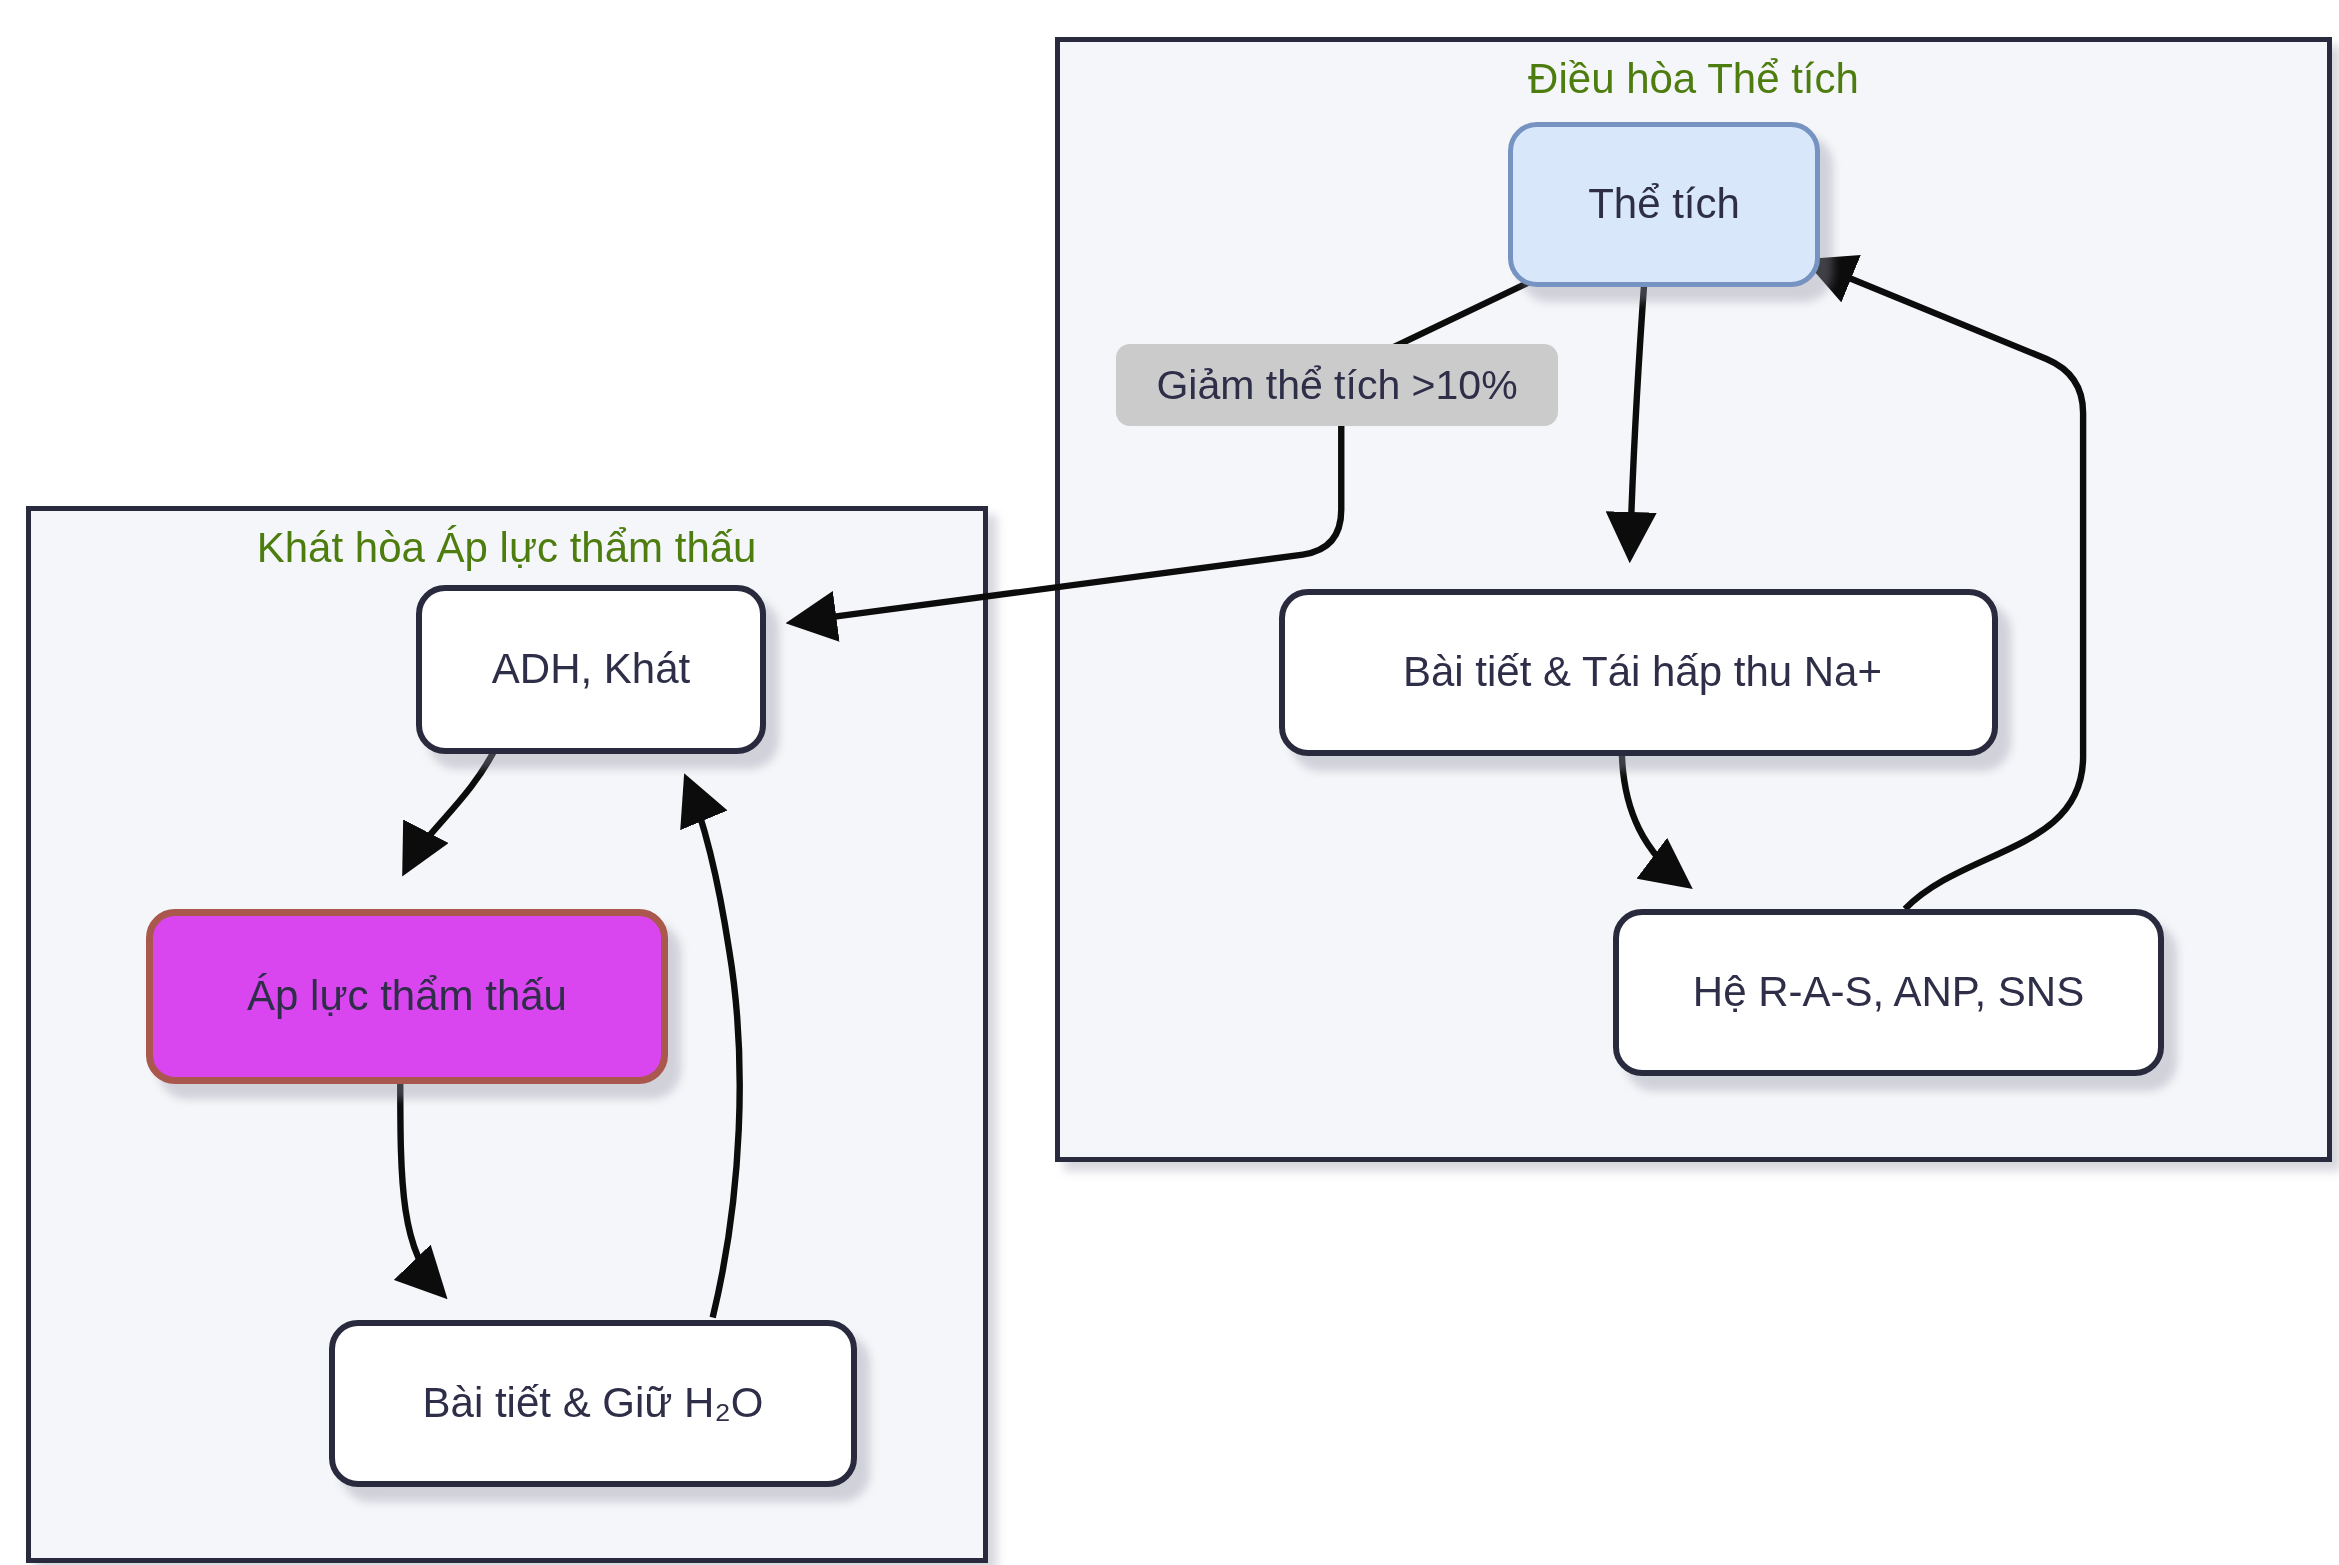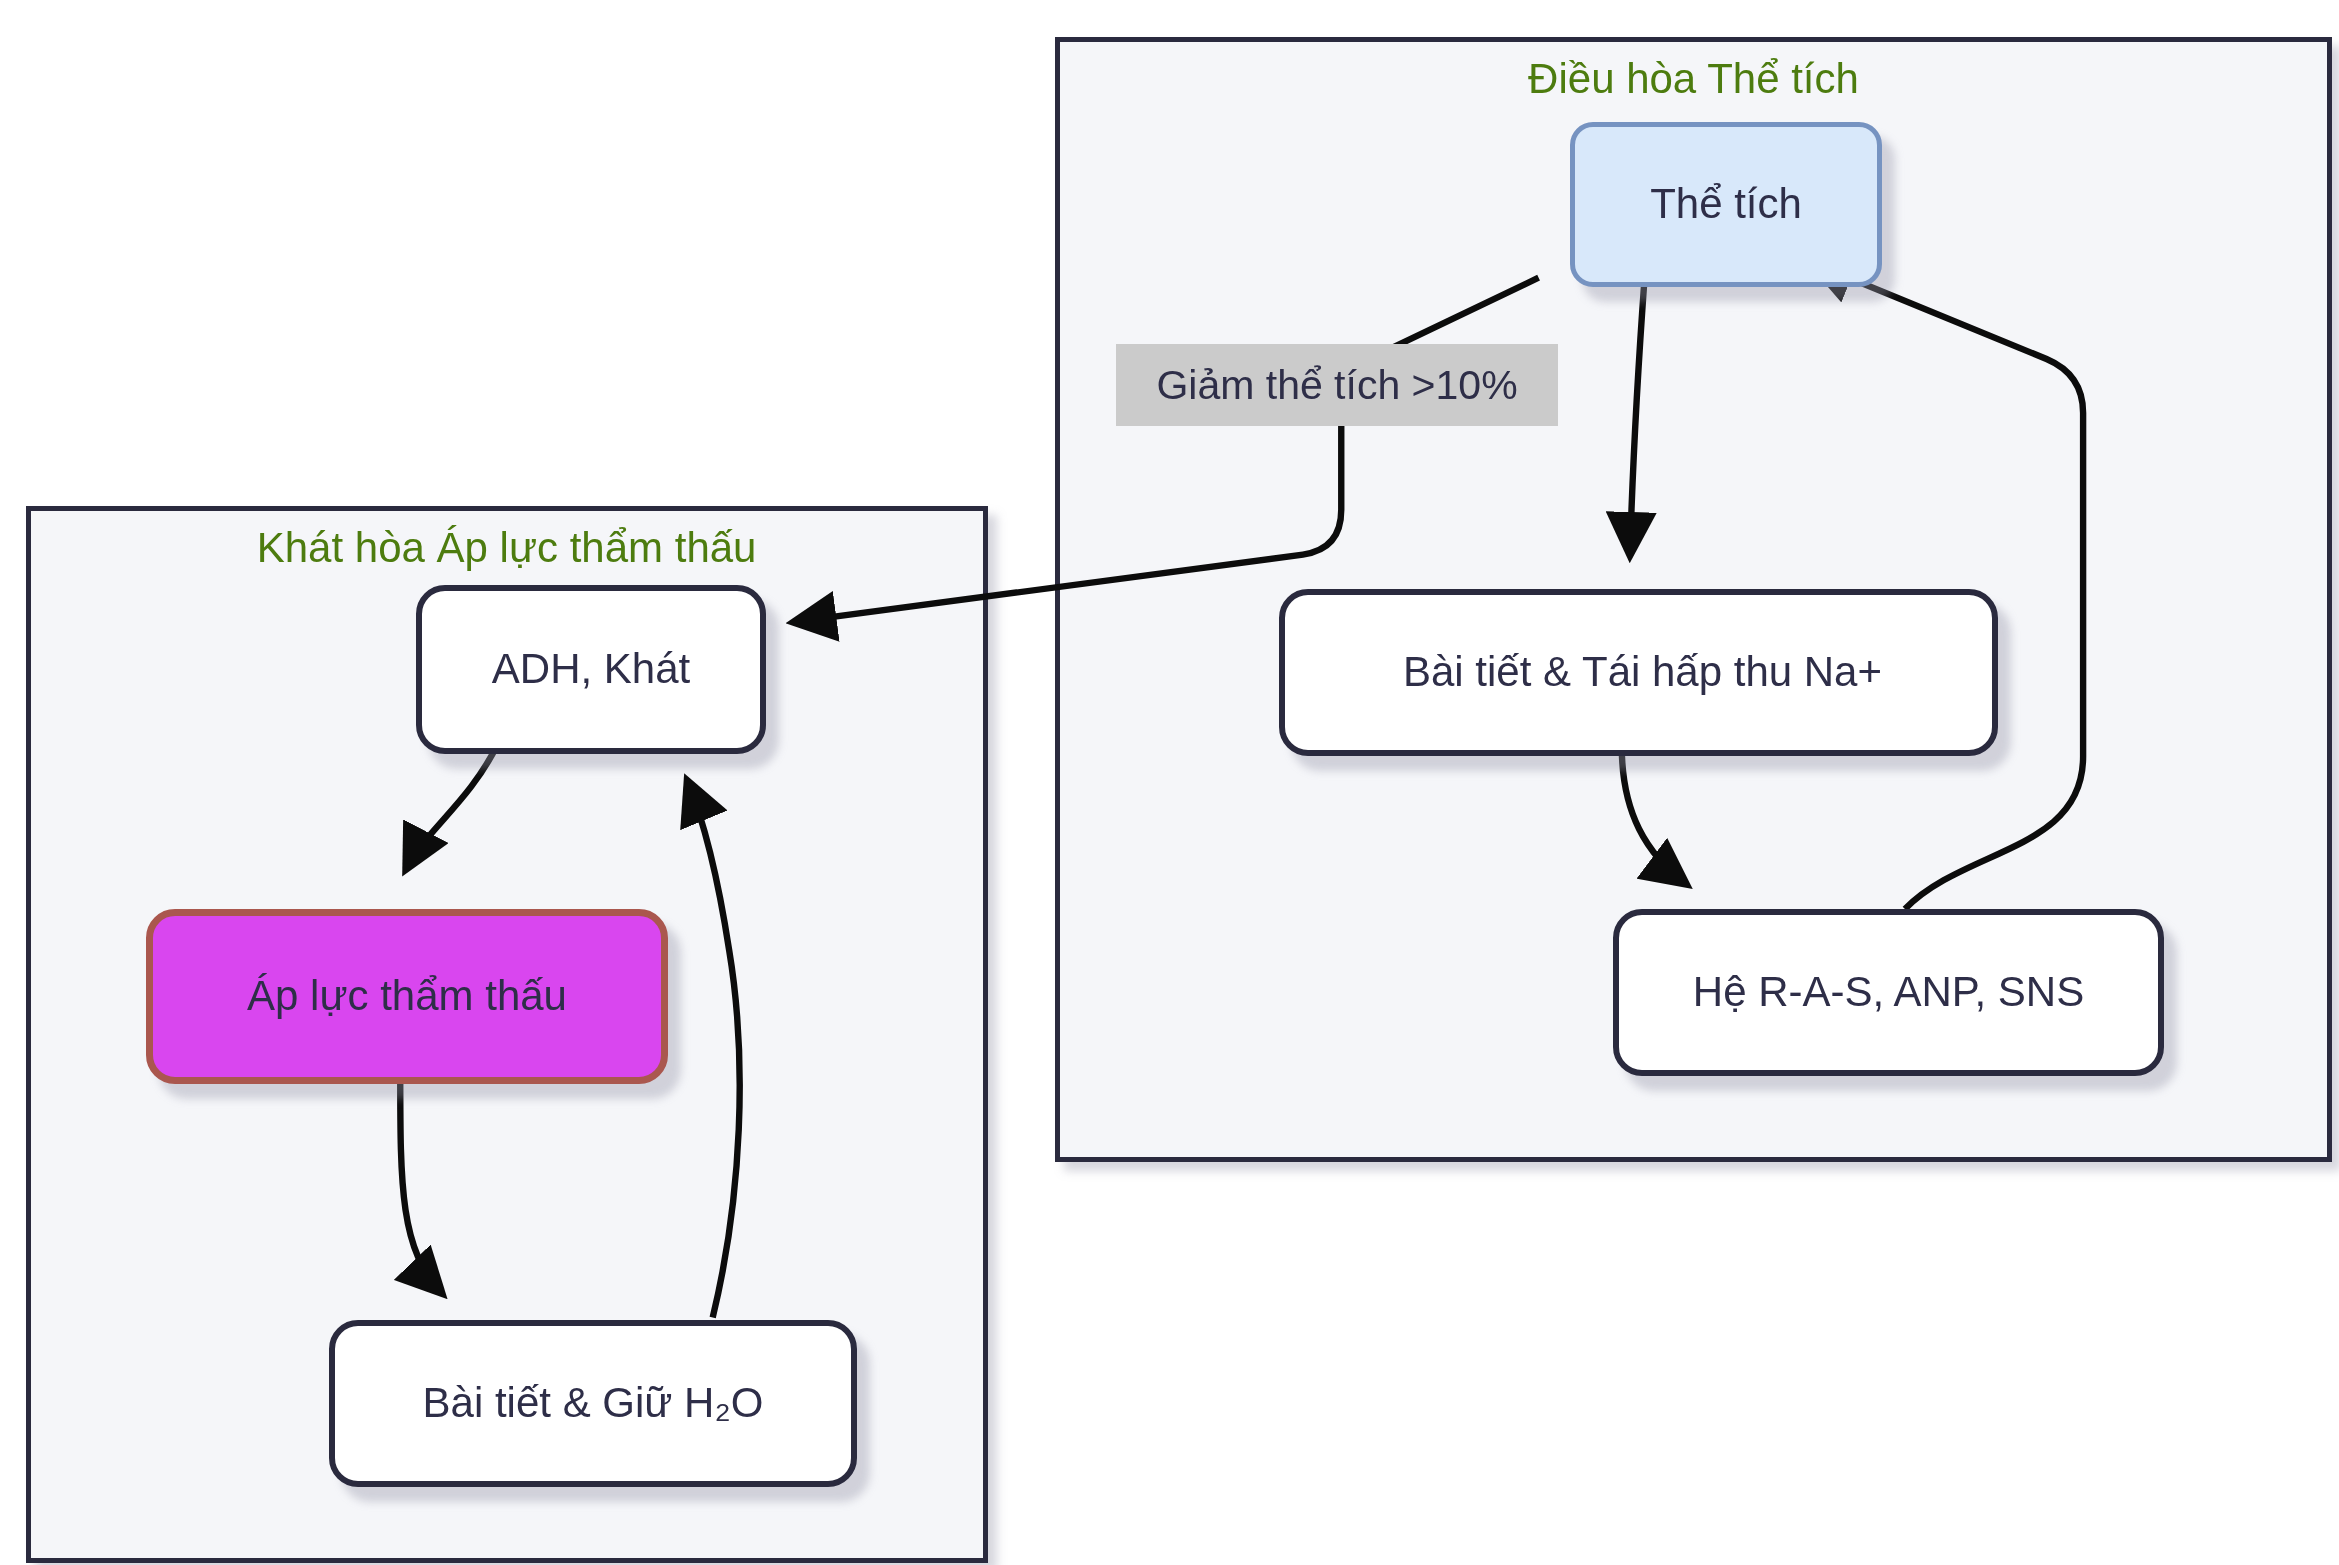--- a/index.html
+++ b/index.html
@@ -21,31 +21,31 @@
   .edge{stroke:#0c0c0c;stroke-width:7;fill:none;}
 
   
   .node{position:absolute;display:flex;align-items:center;justify-content:center;
         background:#ffffff;border:6.4px solid #2a2a3e;border-radius:29px;
         font-size:42px;text-align:center;line-height:1.15;
         box-shadow:12.8px 14.6px 8.2px rgba(150,150,168,0.38);}
   .node.blue{background:#d8e8fa;border-color:#7693c1;border-width:5.5px;}
   .node.red{background:#d946ef;border-color:#aa574e;border-width:7.3px;}
 
-  #n-thetich{left:1570px;top:122px;width:302px;height:155px;border-radius:23px;}
+  #n-thetich{left:1508px;top:122px;width:302px;height:155px;}
   #n-na{left:1279px;top:589px;width:699px;height:155px;padding-left:8px;}
   #n-ras{left:1613px;top:909px;width:539px;height:155px;}
   #n-adh{left:416px;top:585px;width:338px;height:157px;}
   #n-apluc{left:146px;top:909px;width:508px;height:161px;}
   #n-baitiet{left:329px;top:1320px;width:516px;height:155px;}
 
   
   .edge-label{position:absolute;left:1116px;top:344px;width:442px;height:82px;
         background:#cbcbcb;color:#2e2e48;font-size:41px;
-        display:flex;align-items:center;justify-content:center;}
+        display:flex;align-items:center;justify-content:center;border-radius:14px;}
 </style>
 </head>
 <body>
 
 <div class="canvas">
 
   <div class="subgraph" id="sg-volume">
     <div class="subgraph-title">Điều hòa Thể tích</div>
   </div>
 

